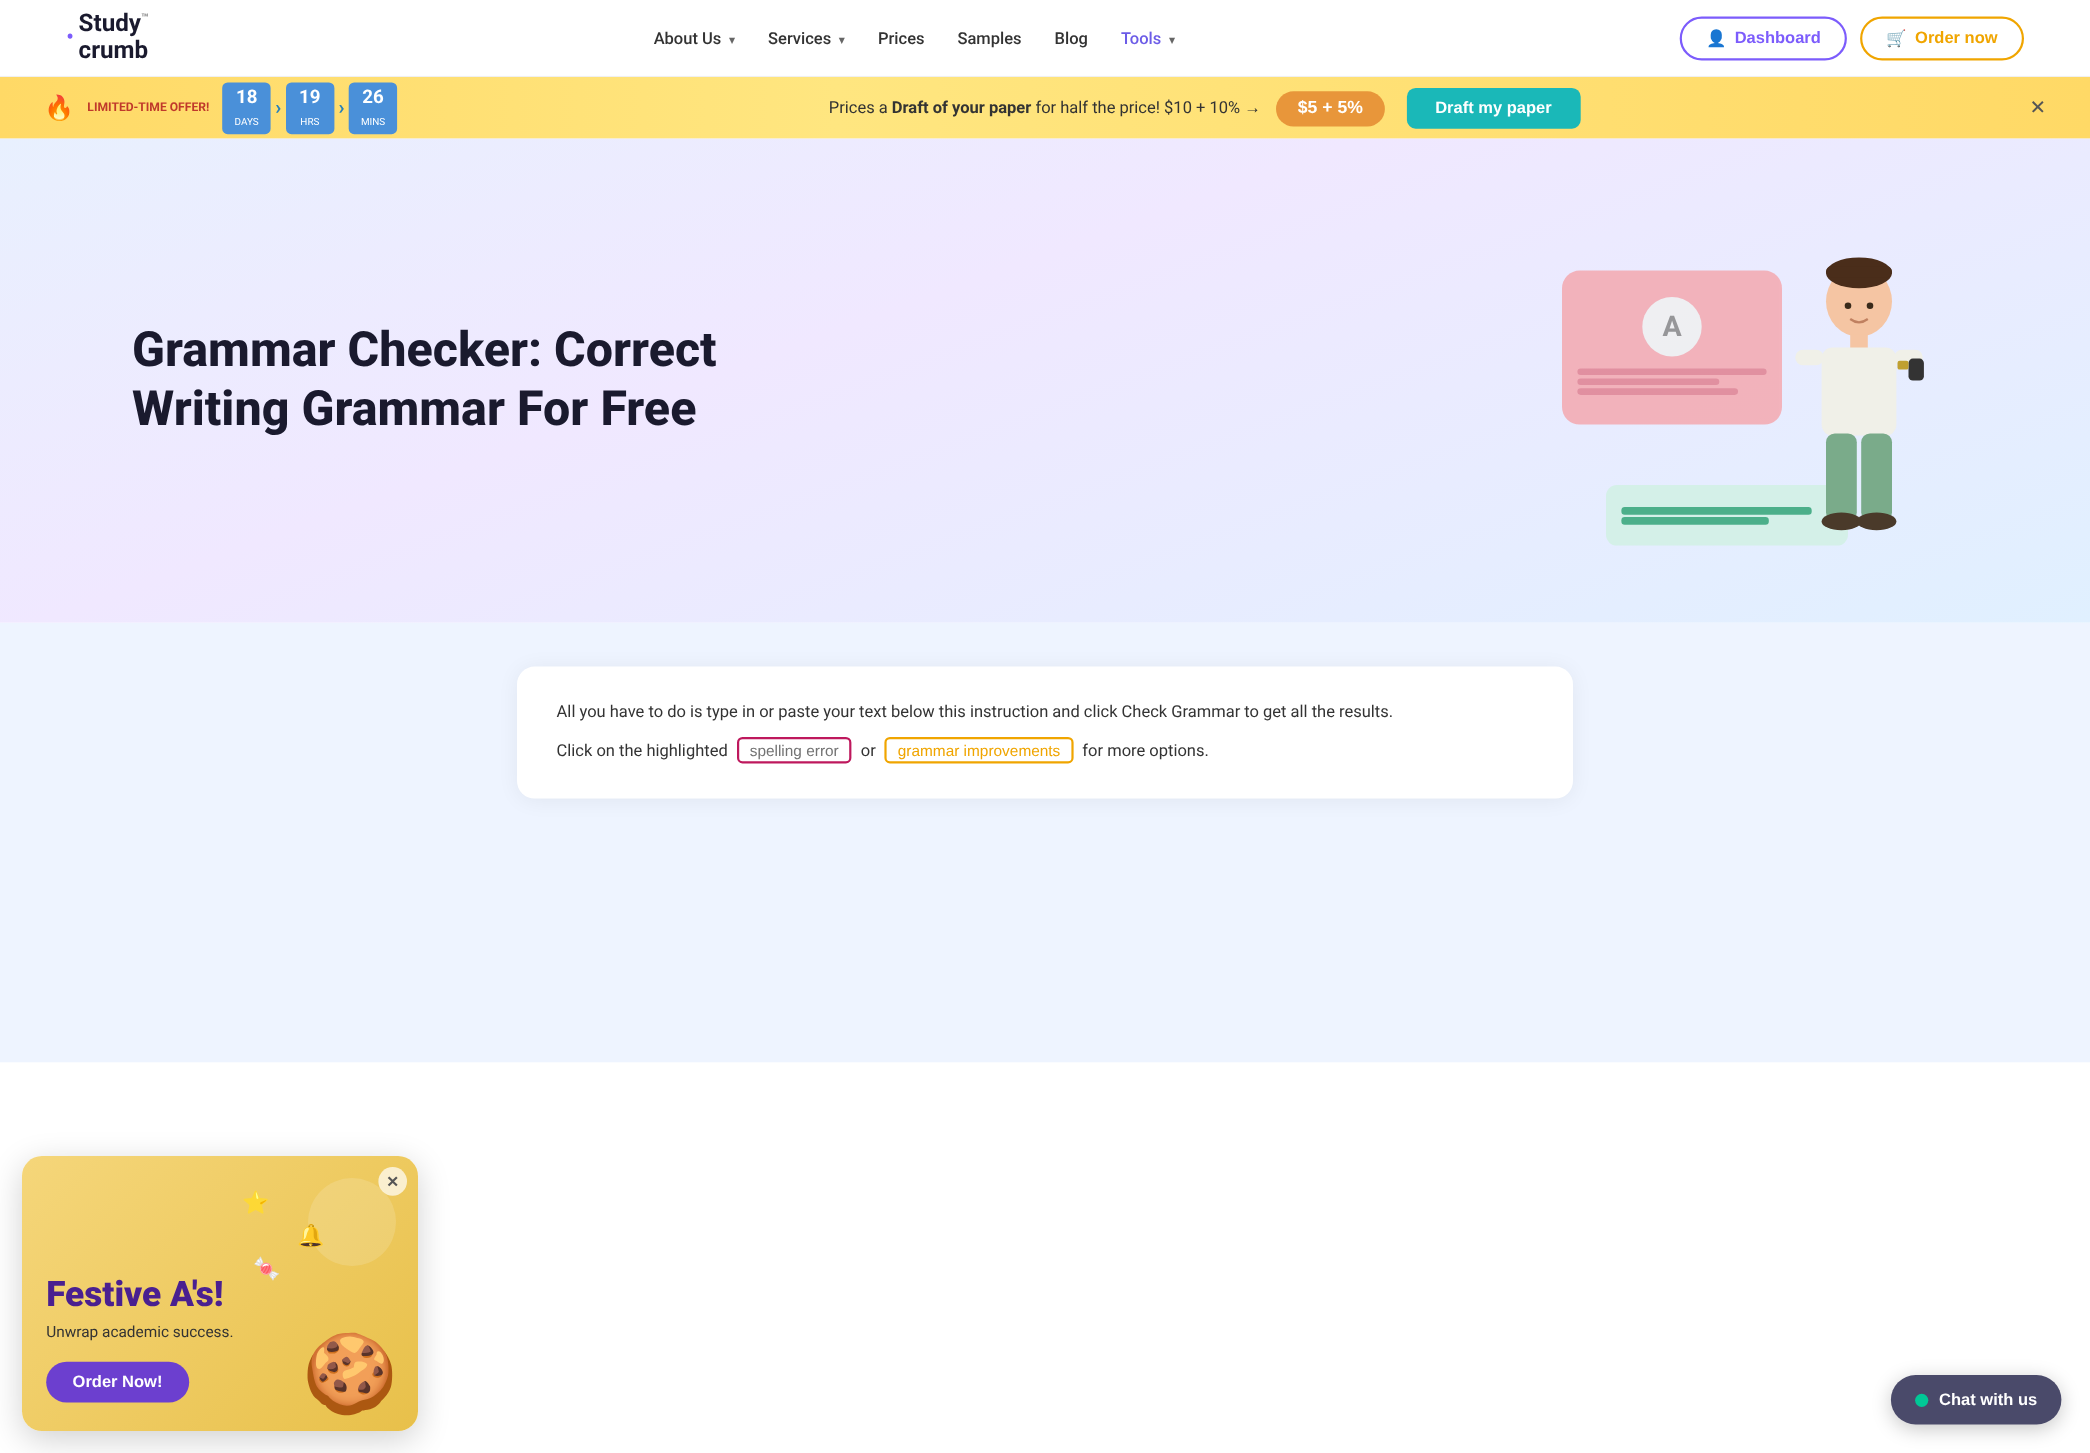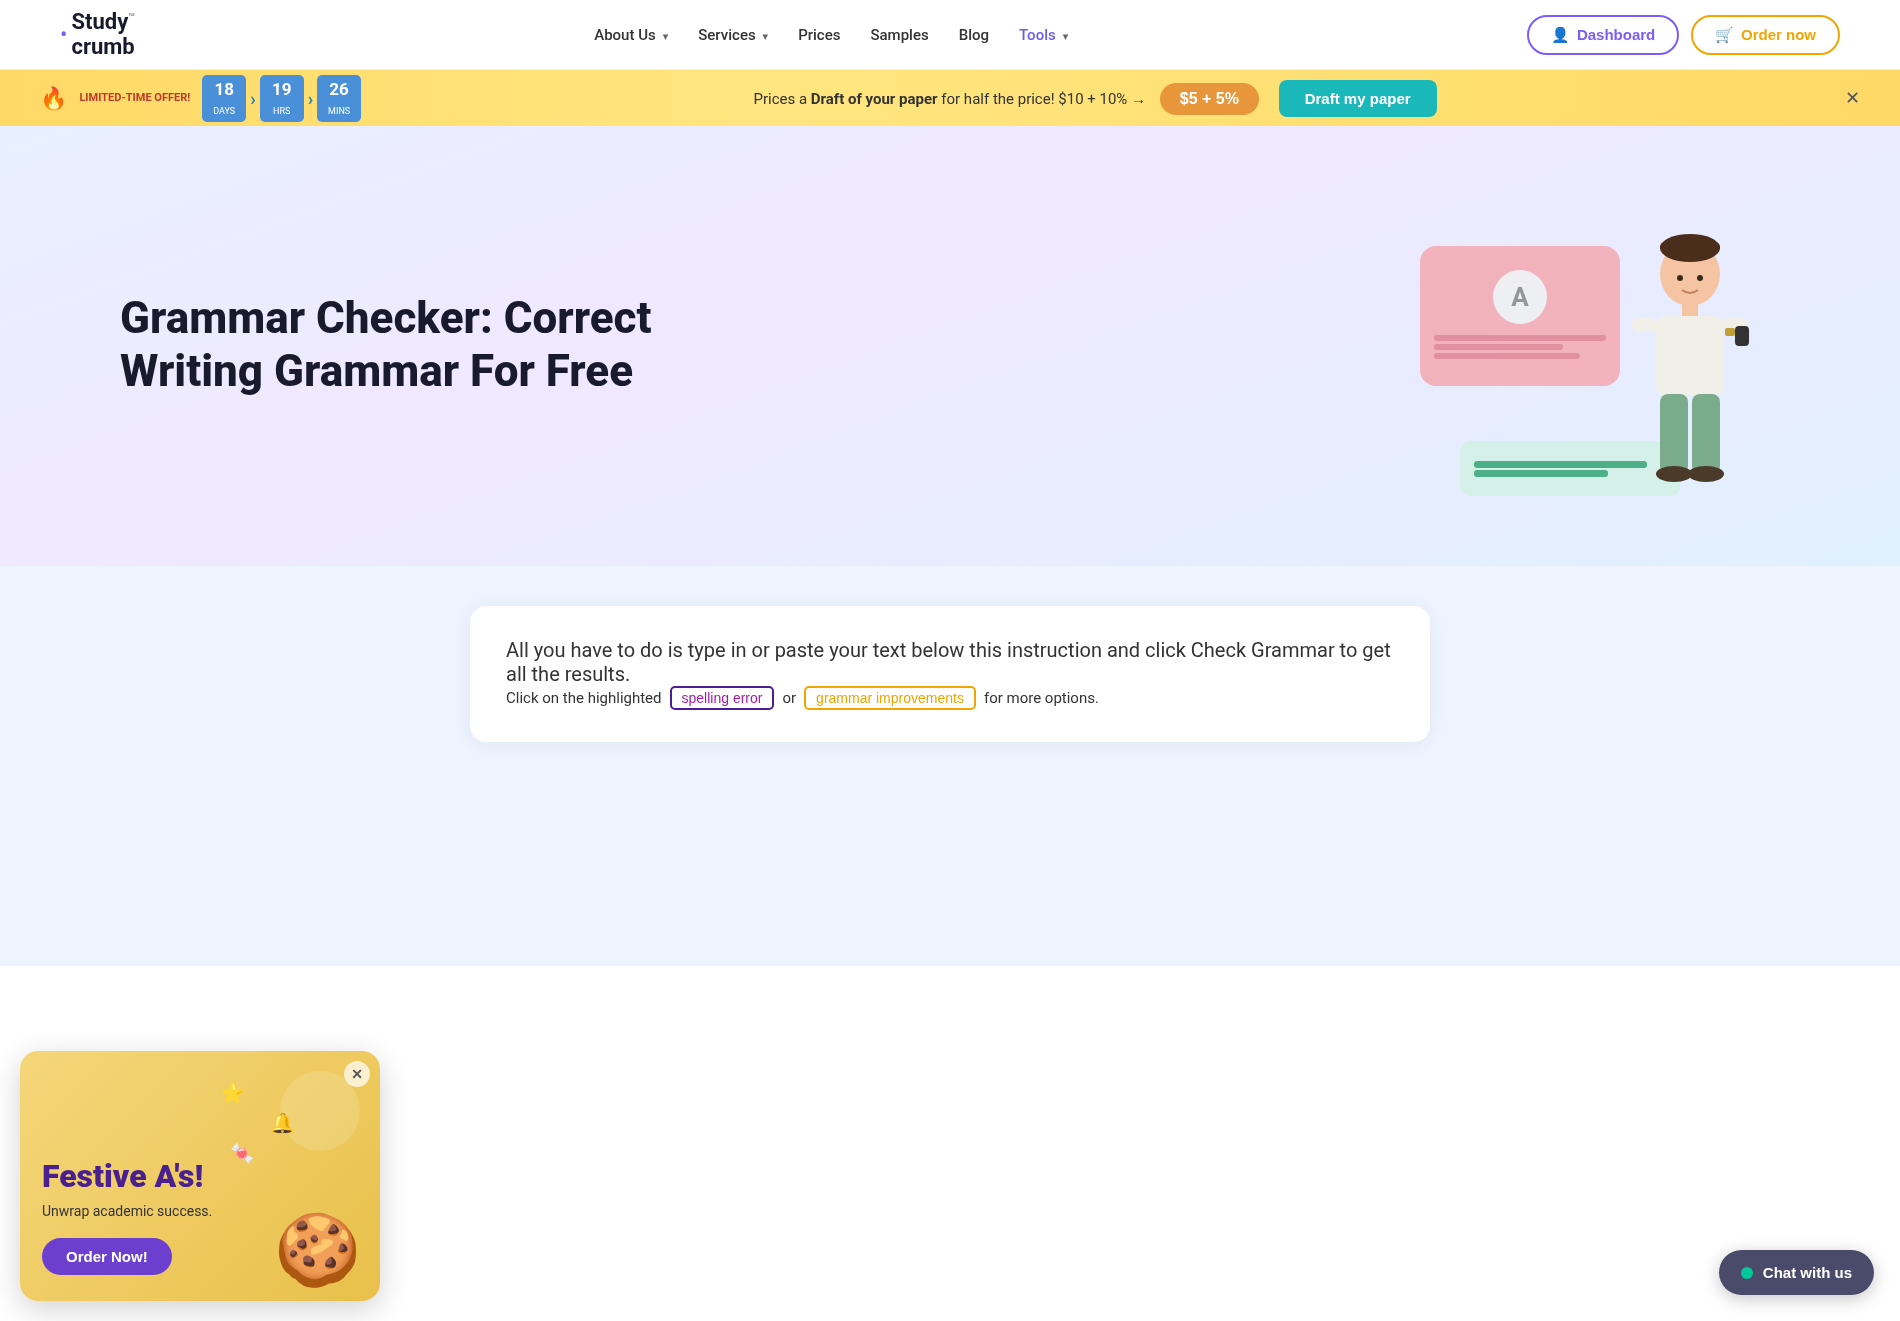--- a/index.html
+++ b/index.html
@@ -258,35 +258,36 @@
     }
     .grammar-box {
       background: #fff;
       border-radius: 16px;
       padding: 32px 36px;
       max-width: 960px;
       margin: 0 auto;
       box-shadow: 0 2px 20px rgba(0,0,0,0.06);
     }
     .grammar-instruction {
-      font-size: 20px;
+      font-size: 15px;
       color: #333;
+      margin-bottom: 14px;
     }
     .grammar-hints {
       display: flex;
       align-items: center;
       gap: 8px;
       font-size: 15px;
       color: #333;
       flex-wrap: wrap;
     }
     .badge-spelling {
       background: #fff;
-      border: 2px solid #4c1d95;
-      color: #a21caf;
+      border: 2px solid #be185d;
+      color: #737373;
       border-radius: 5px;
       padding: 2px 10px;
       font-size: 14px;
       font-weight: 500;
       cursor: pointer;
     }
     .badge-grammar {
       background: #fff;
       border: 2px solid #f0a500;
       color: #f0a500;

